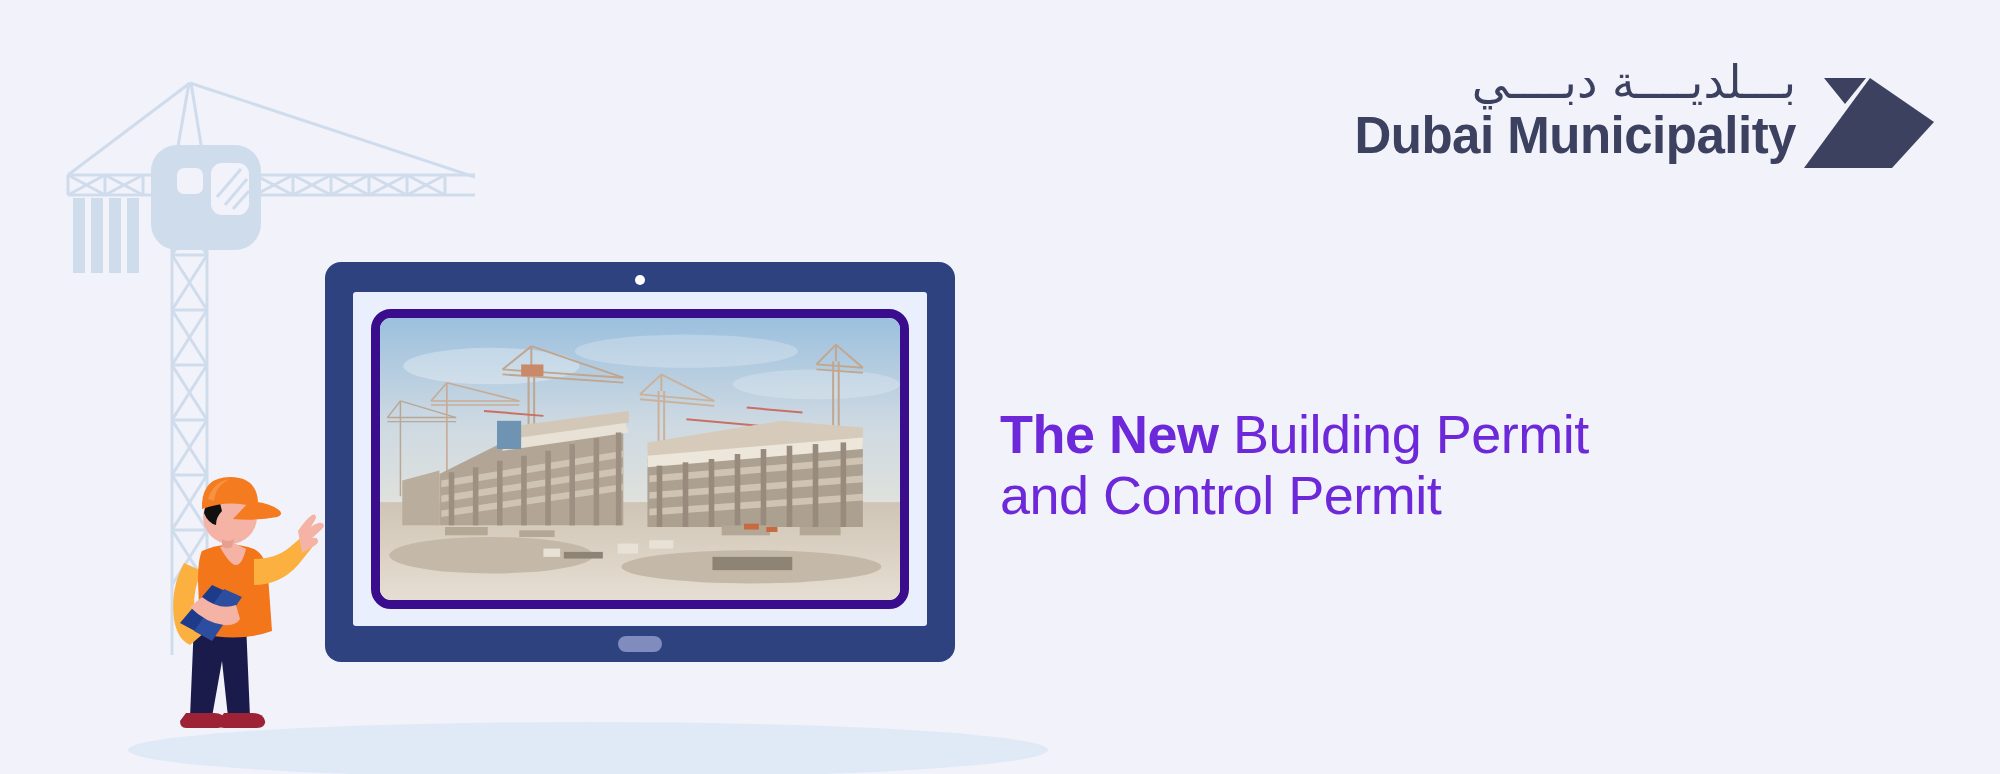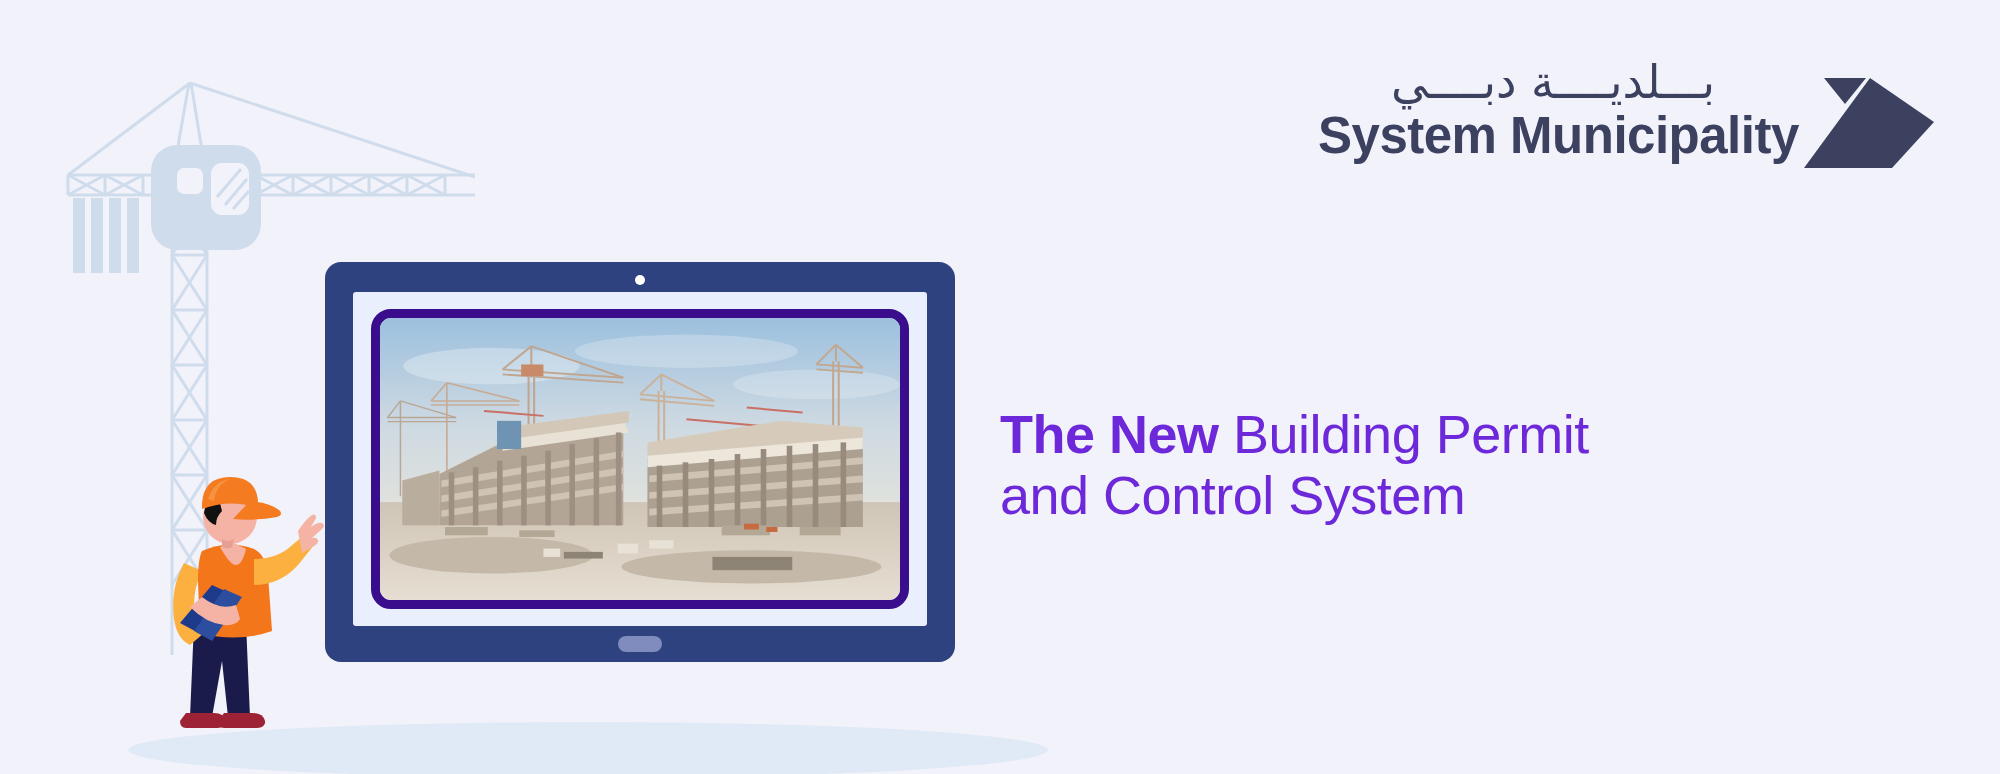--- a/index.html
+++ b/index.html
@@ -115,24 +115,24 @@
   
   .logo {
     position: absolute;
     left: 1318px;
     top: 58px;
     width: 660px;
     height: 120px;
   }
   .logo-text {
     position: absolute;
-    left: 0;
+    left: 8px;
     top: 0;
     width: 470px;
-    text-align: center;
+    text-align: right;
   }
   .logo-arabic {
     display: block;
     font-family: "DejaVu Sans", sans-serif;
     font-size: 46px;
     line-height: 1.05;
     color: #3c4160;
     letter-spacing: 1px;
     direction: rtl;
     white-space: nowrap;
@@ -450,28 +450,28 @@
       <path d="M52 48 q2 -26 28 -26 q26 0 28 24 l-2 6 q-28 -8 -54 2 z" fill="#f47b20"></path>
       <path d="M100 46 q22 2 30 10 q3 4 -3 6 q-22 4 -44 2 z" fill="#f47b20"></path>
 
       <path d="M58 44 q6 -18 22 -20 q-14 6 -16 22 z" fill="#f79241"></path>
     </svg>
   </div>
 
   <div class="logo">
     <div class="logo-text">
       <span class="logo-arabic">بـــلديــــة دبــــي</span>
-      <span class="logo-latin">System Municipality</span>
+      <span class="logo-latin">Dubai Municipality</span>
     </div>
     <div class="logo-mark">
       <svg viewBox="0 0 180 112" width="180" height="112" aria-hidden="true">
         <polygon points="28,18 70,18 49,44" fill="#3c4160"></polygon>
         <polygon points="74,18 138,62 96,108 8,108" fill="#3c4160"></polygon>
       </svg>
     </div>
   </div>
 
   <div class="headline">
     <span class="headline-line"><span class="hl-strong">The New</span><span> Building Permit</span></span>
-    <span class="headline-line">and Control System</span>
+    <span class="headline-line">and Control Permit</span>
   </div>
 
 </div>
 
 </body></html>

